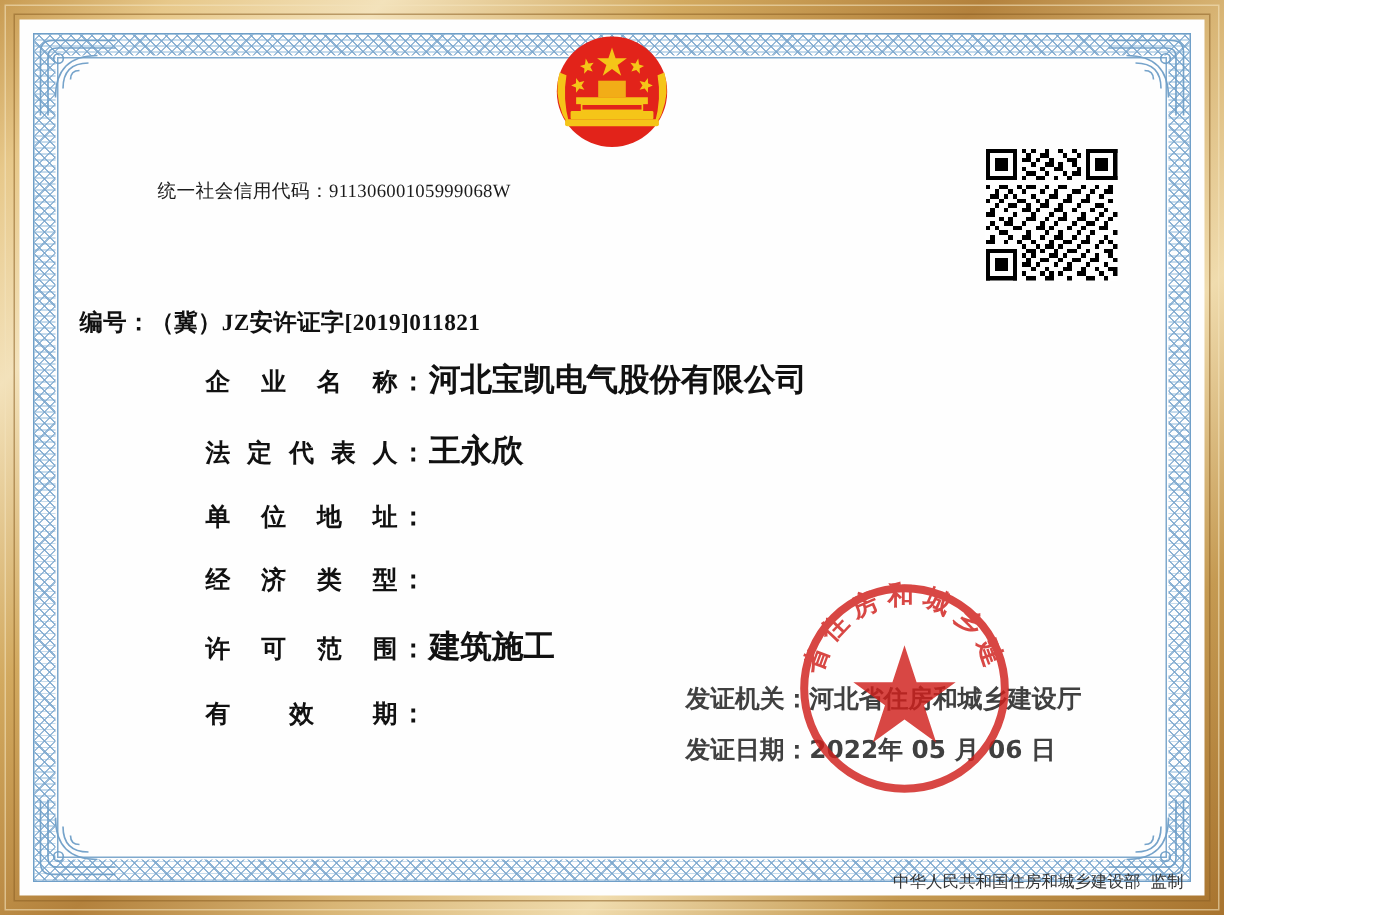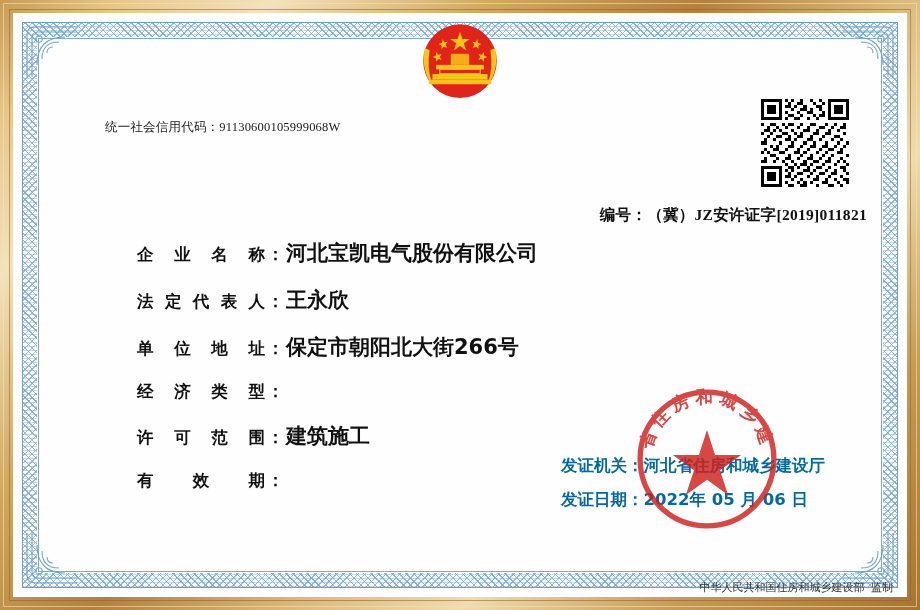--- a/index.html
+++ b/index.html
@@ -10,21 +10,21 @@
   body {
     width: 920px;
     height: 610px;
     font-family: "Liberation Serif", serif;
     overflow: hidden;
   }
 
   
   .certificate {
     position: relative;
-    width: 920px;
+    width: 816px;
     height: 610px;
     box-sizing: border-box;
     background:
       linear-gradient(135deg,
         #c89b52 0%,
         #e7c88a 8%,
         #f3e2bb 18%,
         #d2a95f 32%,
         #b3813c 46%,
         #d9b676 58%,
@@ -152,21 +152,21 @@
       0 0 1px #c07f0c,
       1px 1px 0 #e8b440,
       -1px -1px 0 #b8790a;
   }
 
   .doc-no {
     position: absolute;
     top: 156px;
     left: 0;
     right: 0;
-    text-align: right;
+    text-align: left;
     font-size: 15.5px;
     font-weight: bold;
     color: #111;
     letter-spacing: .3px;
   }
 
   
   .qr {
     position: absolute;
     top: 50px;
@@ -217,21 +217,21 @@
 
   
   .issuer {
     position: absolute;
     right: 42px;
     bottom: 46px;
     text-align: left;
     font-family: "DejaVu Sans", sans-serif;
     font-size: 16.5px;
     font-weight: 600;
-    color: #0369a1;
+    color: #404040;
     line-height: 34px;
     margin-left: 20px;
   }
   .issuer .lbl { font-weight: bold; }
 
   
   .seal {
     position: absolute;
     right: 84px;
     bottom: 28px;
@@ -563,21 +563,20 @@
         </div>
 
         <div class="field-row">
           <div class="field-label">
             <span>单</span>
             <span>位</span>
             <span>地</span>
             <span>址</span>
           </div>
           <div class="field-colon">：</div>
-          <div class="field-value">保定市朝阳北大街266号</div>
         </div>
 
         <div class="field-row">
           <div class="field-label">
             <span>经</span>
             <span>济</span>
             <span>类</span>
             <span>型</span>
           </div>
           <div class="field-colon">：</div>

